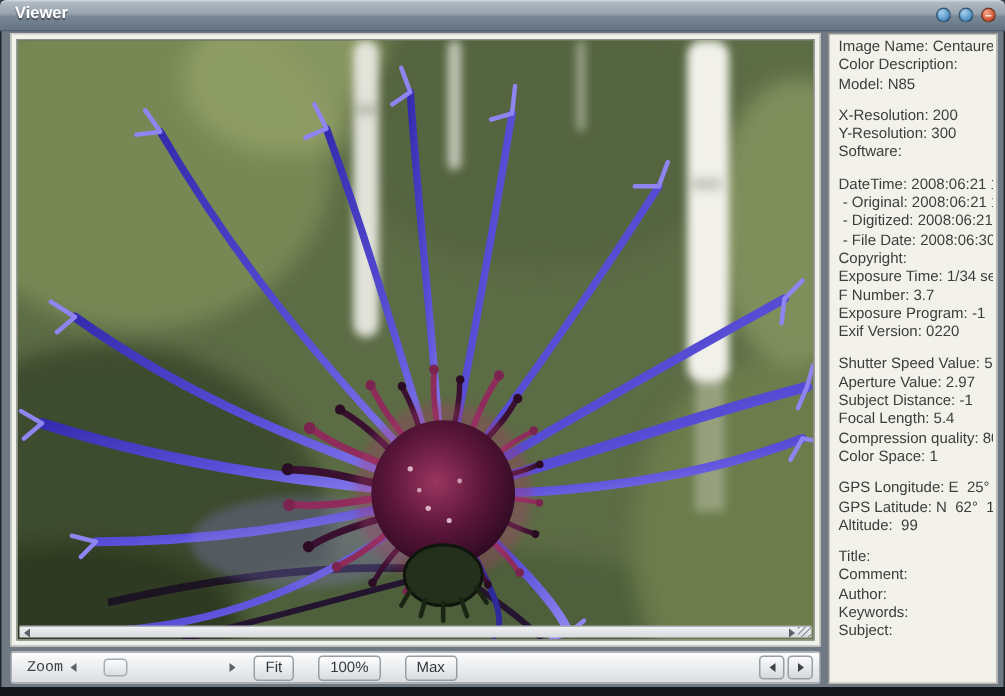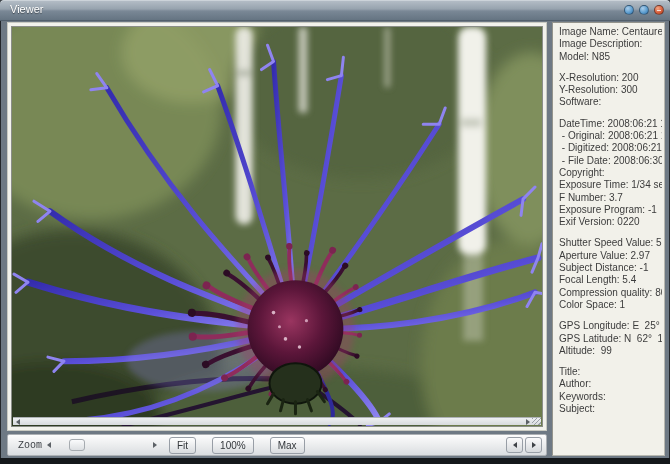--- a/index.html
+++ b/index.html
@@ -3,21 +3,21 @@
 <meta charset="utf-8">
 <style>
   html,body{margin:0;padding:0;background:#3a3f45;font-family:"Liberation Sans",sans-serif;}
   .window{position:relative;width:670px;height:464px;background:#6e7984;border-radius:4px 4px 0 0;
           box-shadow:inset 0 0 0 1px #23262a;overflow:hidden;}
   
   .titlebar{position:absolute;left:0;top:0;right:0;height:20px;
     background:linear-gradient(#b6bfc8 0%,#97a3ae 45%,#7a8896 55%,#657482 100%);
     border-bottom:1px solid #525f6b;border-radius:4px 4px 0 0;
     box-shadow:inset 0 1px 0 #ccd3d9;}
-  .title-text{position:absolute;left:10px;top:3px;font-size:11px;font-weight:normal;color:#fff;
+  .title-text{position:absolute;left:10px;top:3px;font-size:11px;font-weight:bold;color:#fff;
     text-shadow:0 1px 1px rgba(0,0,0,.45);}
   .win-controls{position:absolute;right:6px;top:5px;display:flex;gap:5px;}
   .win-btn{width:10px;height:10px;border-radius:50%;border:1px solid rgba(20,30,40,.5);box-sizing:border-box;}
   .win-btn.blue{background:radial-gradient(circle at 35% 30%,#aacdea,#5f9fd0 55%,#2f6aa0);}
   .win-btn.close{background:radial-gradient(circle at 35% 30%,#f2a988,#d9603c 55%,#a83a1c);position:relative;}
   .win-btn.close::after{content:"";position:absolute;left:2px;right:2px;top:4px;height:1px;background:rgba(255,255,255,.75);}
   
   .viewport{position:absolute;left:7px;top:22px;width:540px;height:409px;box-sizing:border-box;
     background:#f2f2ec;border:1px solid #c9cac2;padding:3px;}
   .photo{position:relative;width:100%;height:100%;background:#5a6a44;overflow:hidden;
@@ -199,21 +199,21 @@
           </div>
         <div class="hs-grip"></div>
       </div>
     </div>
   </div>
 
   <div class="panel">
 
       <div class="meta-line">Image Name: Centaurea.jpg</div>
 
-      <div class="meta-line">Image Description:</div>
+      <div class="meta-line">Color Description:</div>
 
 
       <div class="meta-line">Model: N85</div>
 
       <div class="meta-line"></div>
 
       <div class="meta-line">X-Resolution: 200</div>
 
       <div class="meta-line">Y-Resolution: 300</div>
 
@@ -259,20 +259,21 @@
       <div class="meta-line">GPS Longitude: E  25°  43'  56"</div>
 
       <div class="meta-line">GPS Latitude: N  62°  13'  45"</div>
 
       <div class="meta-line">Altitude:  99</div>
 
       <div class="meta-line"></div>
 
       <div class="meta-line">Title:</div>
 
+      <div class="meta-line">Comment:</div>
 
       <div class="meta-line">Author:</div>
 
       <div class="meta-line">Keywords:</div>
 
       <div class="meta-line">Subject:</div>
     </div>
 
   <div class="toolbar">
     <span class="tb-label">Zoom</span>

